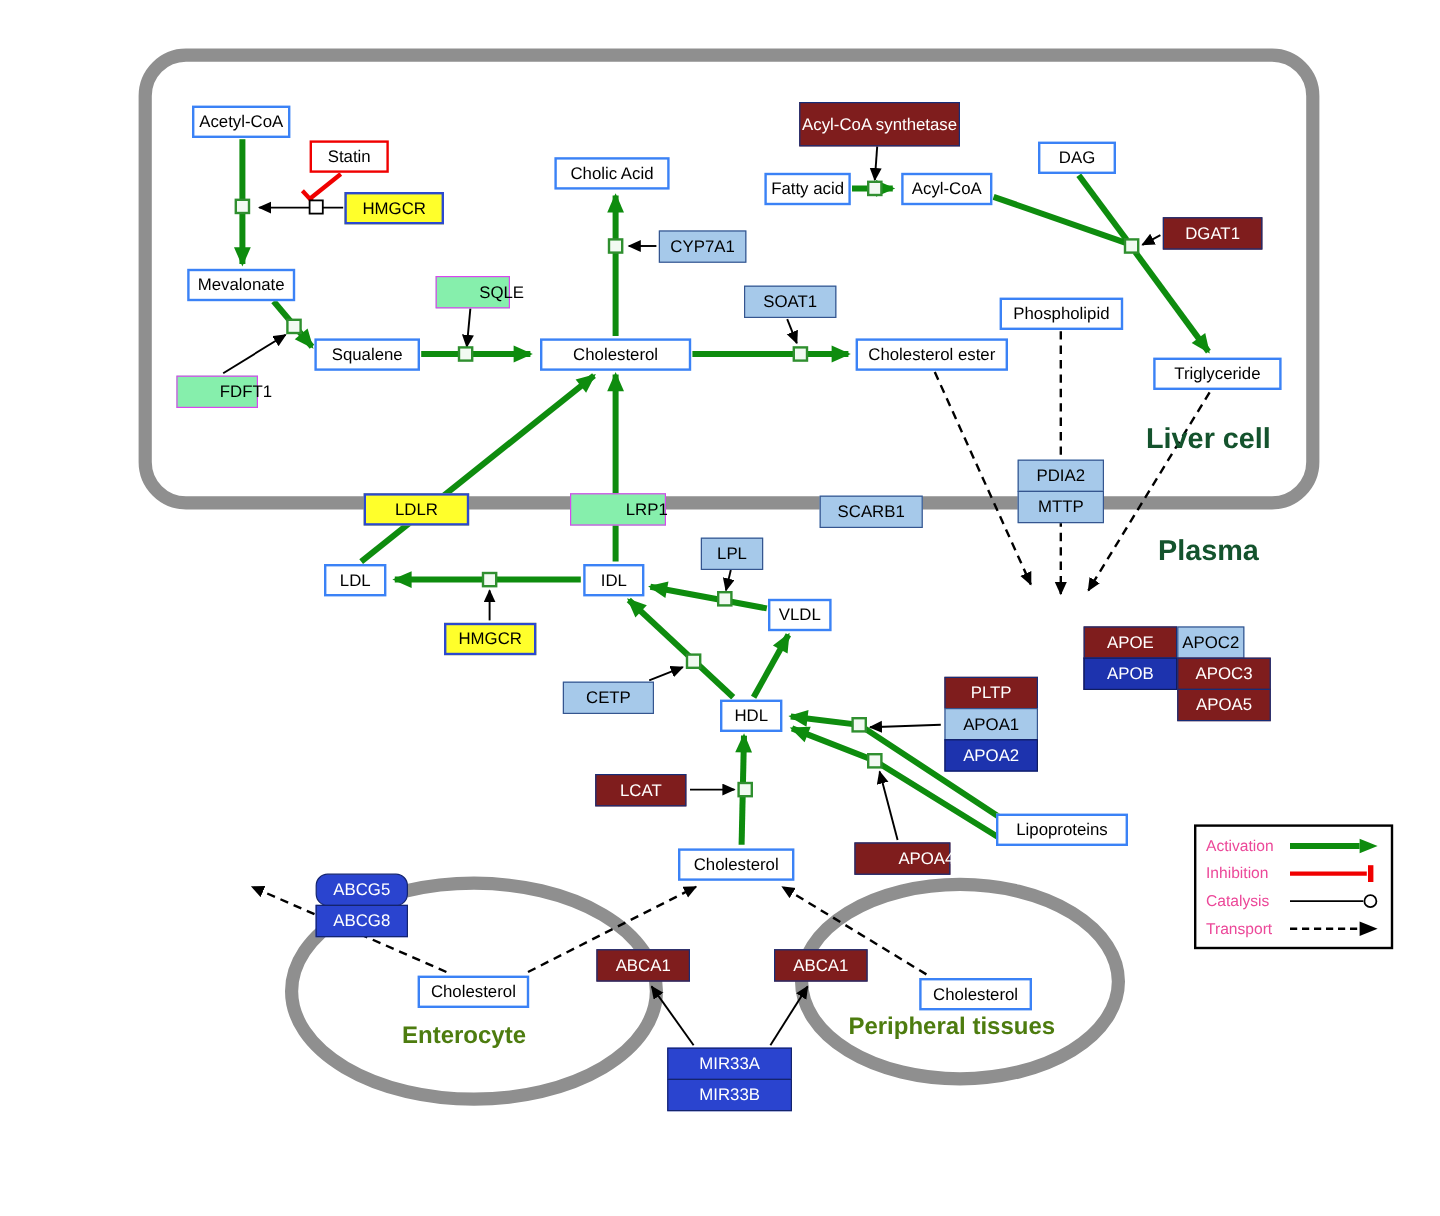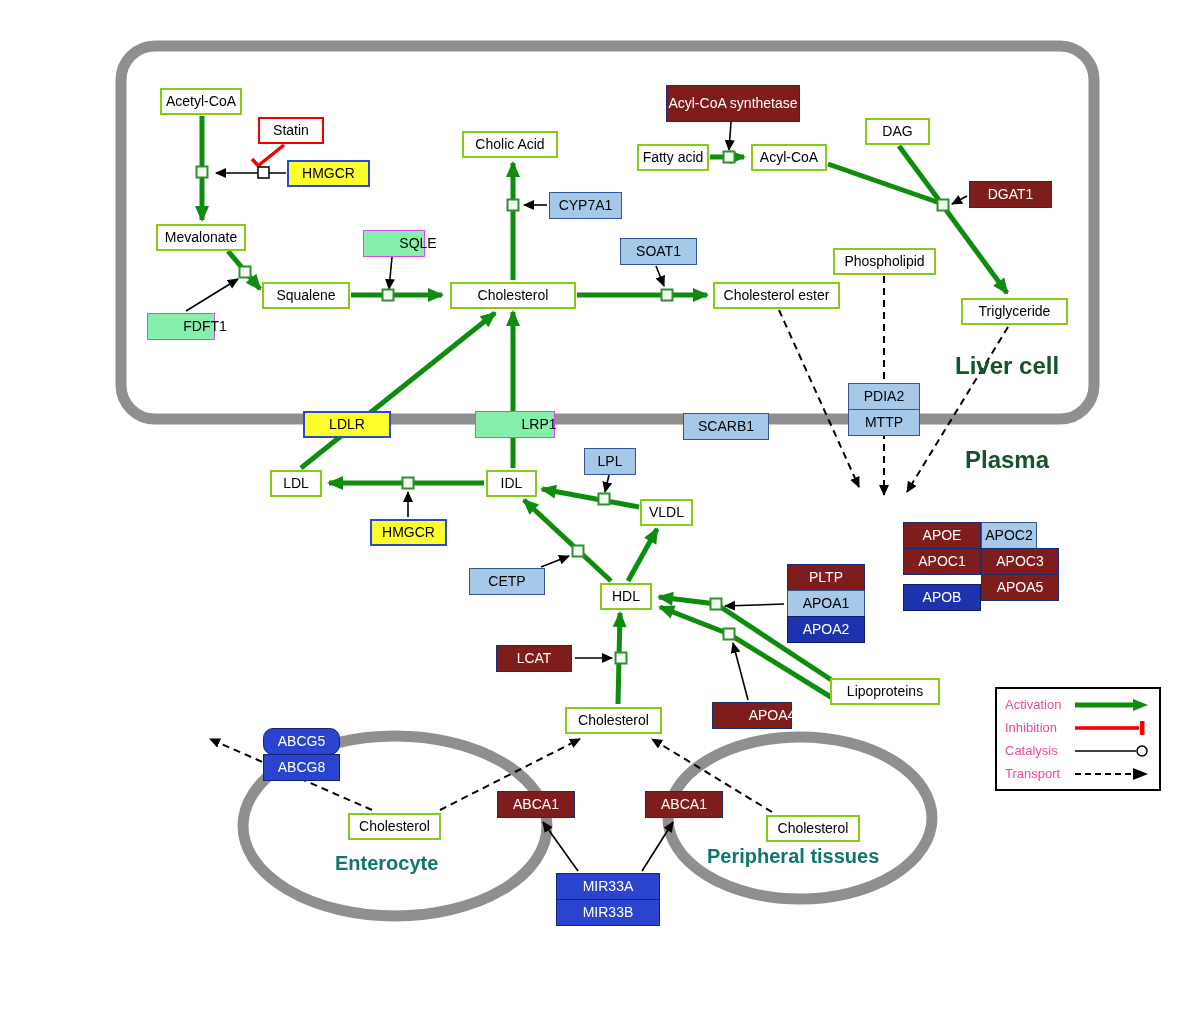--- a/index.html
+++ b/index.html
@@ -7,33 +7,33 @@
     position:relative; width:1200px; height:1013px; background:#fff;
     font-family:"Liberation Sans", sans-serif; overflow:hidden;
   }
   svg.layer { position:absolute; left:0; top:0; z-index:1; }
   .n {
     position:absolute; box-sizing:border-box; height:27px; z-index:3;
     display:flex; align-items:center; justify-content:center; text-align:center;
     font-size:14px; line-height:1.05; color:#000; white-space:normal;
   }
   .tall { height:37px; }
-  .metabolite { background:#ffffff; border:2px solid #84cc16; }
+  .metabolite { background:#ffffff; border:2px solid #3b82f6; }
   .statin     { background:#ffffff; border:2px solid #f00000; }
   .yellow     { background:#ffff2b; border:2px solid #2b49d0; }
   .paleyellow { background:#86efac; border:1px solid #d946ef;padding-left:48px; }
   .lightblue  { background:#a6c9ea; border:1px solid #35558f; }
   .blue       { background:#7f1d1d; border:1px solid #172d77; color:#fff; }
   .blue2      { background:#2a44cf; border:1px solid #14246e; color:#fff; }
   .darkblue   { background:#1d33ae; border:1px solid #0f1d60; color:#fff; }
   .compartment-label {
     position:absolute; z-index:2; font-weight:bold; color:#14532d;
   }
   .big-label   { font-size:24px; }
-  .small-label { font-size:20px; color:#0f766e; }
+  .small-label { font-size:20px; color:#4d7c0f; }
   .legend {
     position:absolute; left:995px; top:687px; width:166px; height:104px;
     border:2px solid #000; background:#fff; z-index:4; box-sizing:border-box;
     display:flex; flex-direction:column; justify-content:space-around; padding:4px 0;
   }
   .legend-row {
     display:flex; align-items:center; justify-content:space-between;
     padding:0 8px; height:22px;
   }
   .legend-label { font-size:13px; color:#ec4899; }
@@ -179,21 +179,21 @@
   <div class="n darkblue" style="left:787px;top:616px;width:78px;">APOA2</div>
   <div class="n blue" style="left:496px;top:645px;width:76px;">LCAT</div>
   <div class="n blue" style="left:712px;top:702px;width:80px;padding-left:40px;">APOA4</div>
   <div class="n metabolite" style="left:830px;top:678px;width:110px;">Lipoproteins</div>
   <div class="n metabolite" style="left:565px;top:707px;width:97px;">Cholesterol</div>
 
   <div class="n blue" style="left:903px;top:522px;width:78px;">APOE</div>
   <div class="n lightblue" style="left:981px;top:522px;width:56px;">APOC2</div>
   <div class="n blue" style="left:903px;top:548px;width:78px;">APOC1</div>
   <div class="n blue" style="left:981px;top:548px;width:78px;">APOC3</div>
-  <div class="n darkblue" style="left:903px;top:584px;width:78px;">APOB</div>
+  <div class="n darkblue" style="left:903px;top:548px;width:78px;">APOB</div>
   <div class="n blue" style="left:981px;top:574px;width:78px;">APOA5</div>
 
   <div class="n blue2" style="left:263px;top:728px;width:77px;border-radius:10px;">ABCG5</div>
   <div class="n blue2" style="left:263px;top:754px;width:77px;">ABCG8</div>
   <div class="n metabolite" style="left:348px;top:813px;width:93px;">Cholesterol</div>
   <div class="n blue" style="left:497px;top:791px;width:78px;">ABCA1</div>
   <div class="n blue" style="left:645px;top:791px;width:78px;">ABCA1</div>
   <div class="n metabolite" style="left:766px;top:815px;width:94px;">Cholesterol</div>
   <div class="n blue2" style="left:556px;top:873px;width:104px;">MIR33A</div>
   <div class="n blue2" style="left:556px;top:899px;width:104px;">MIR33B</div>

